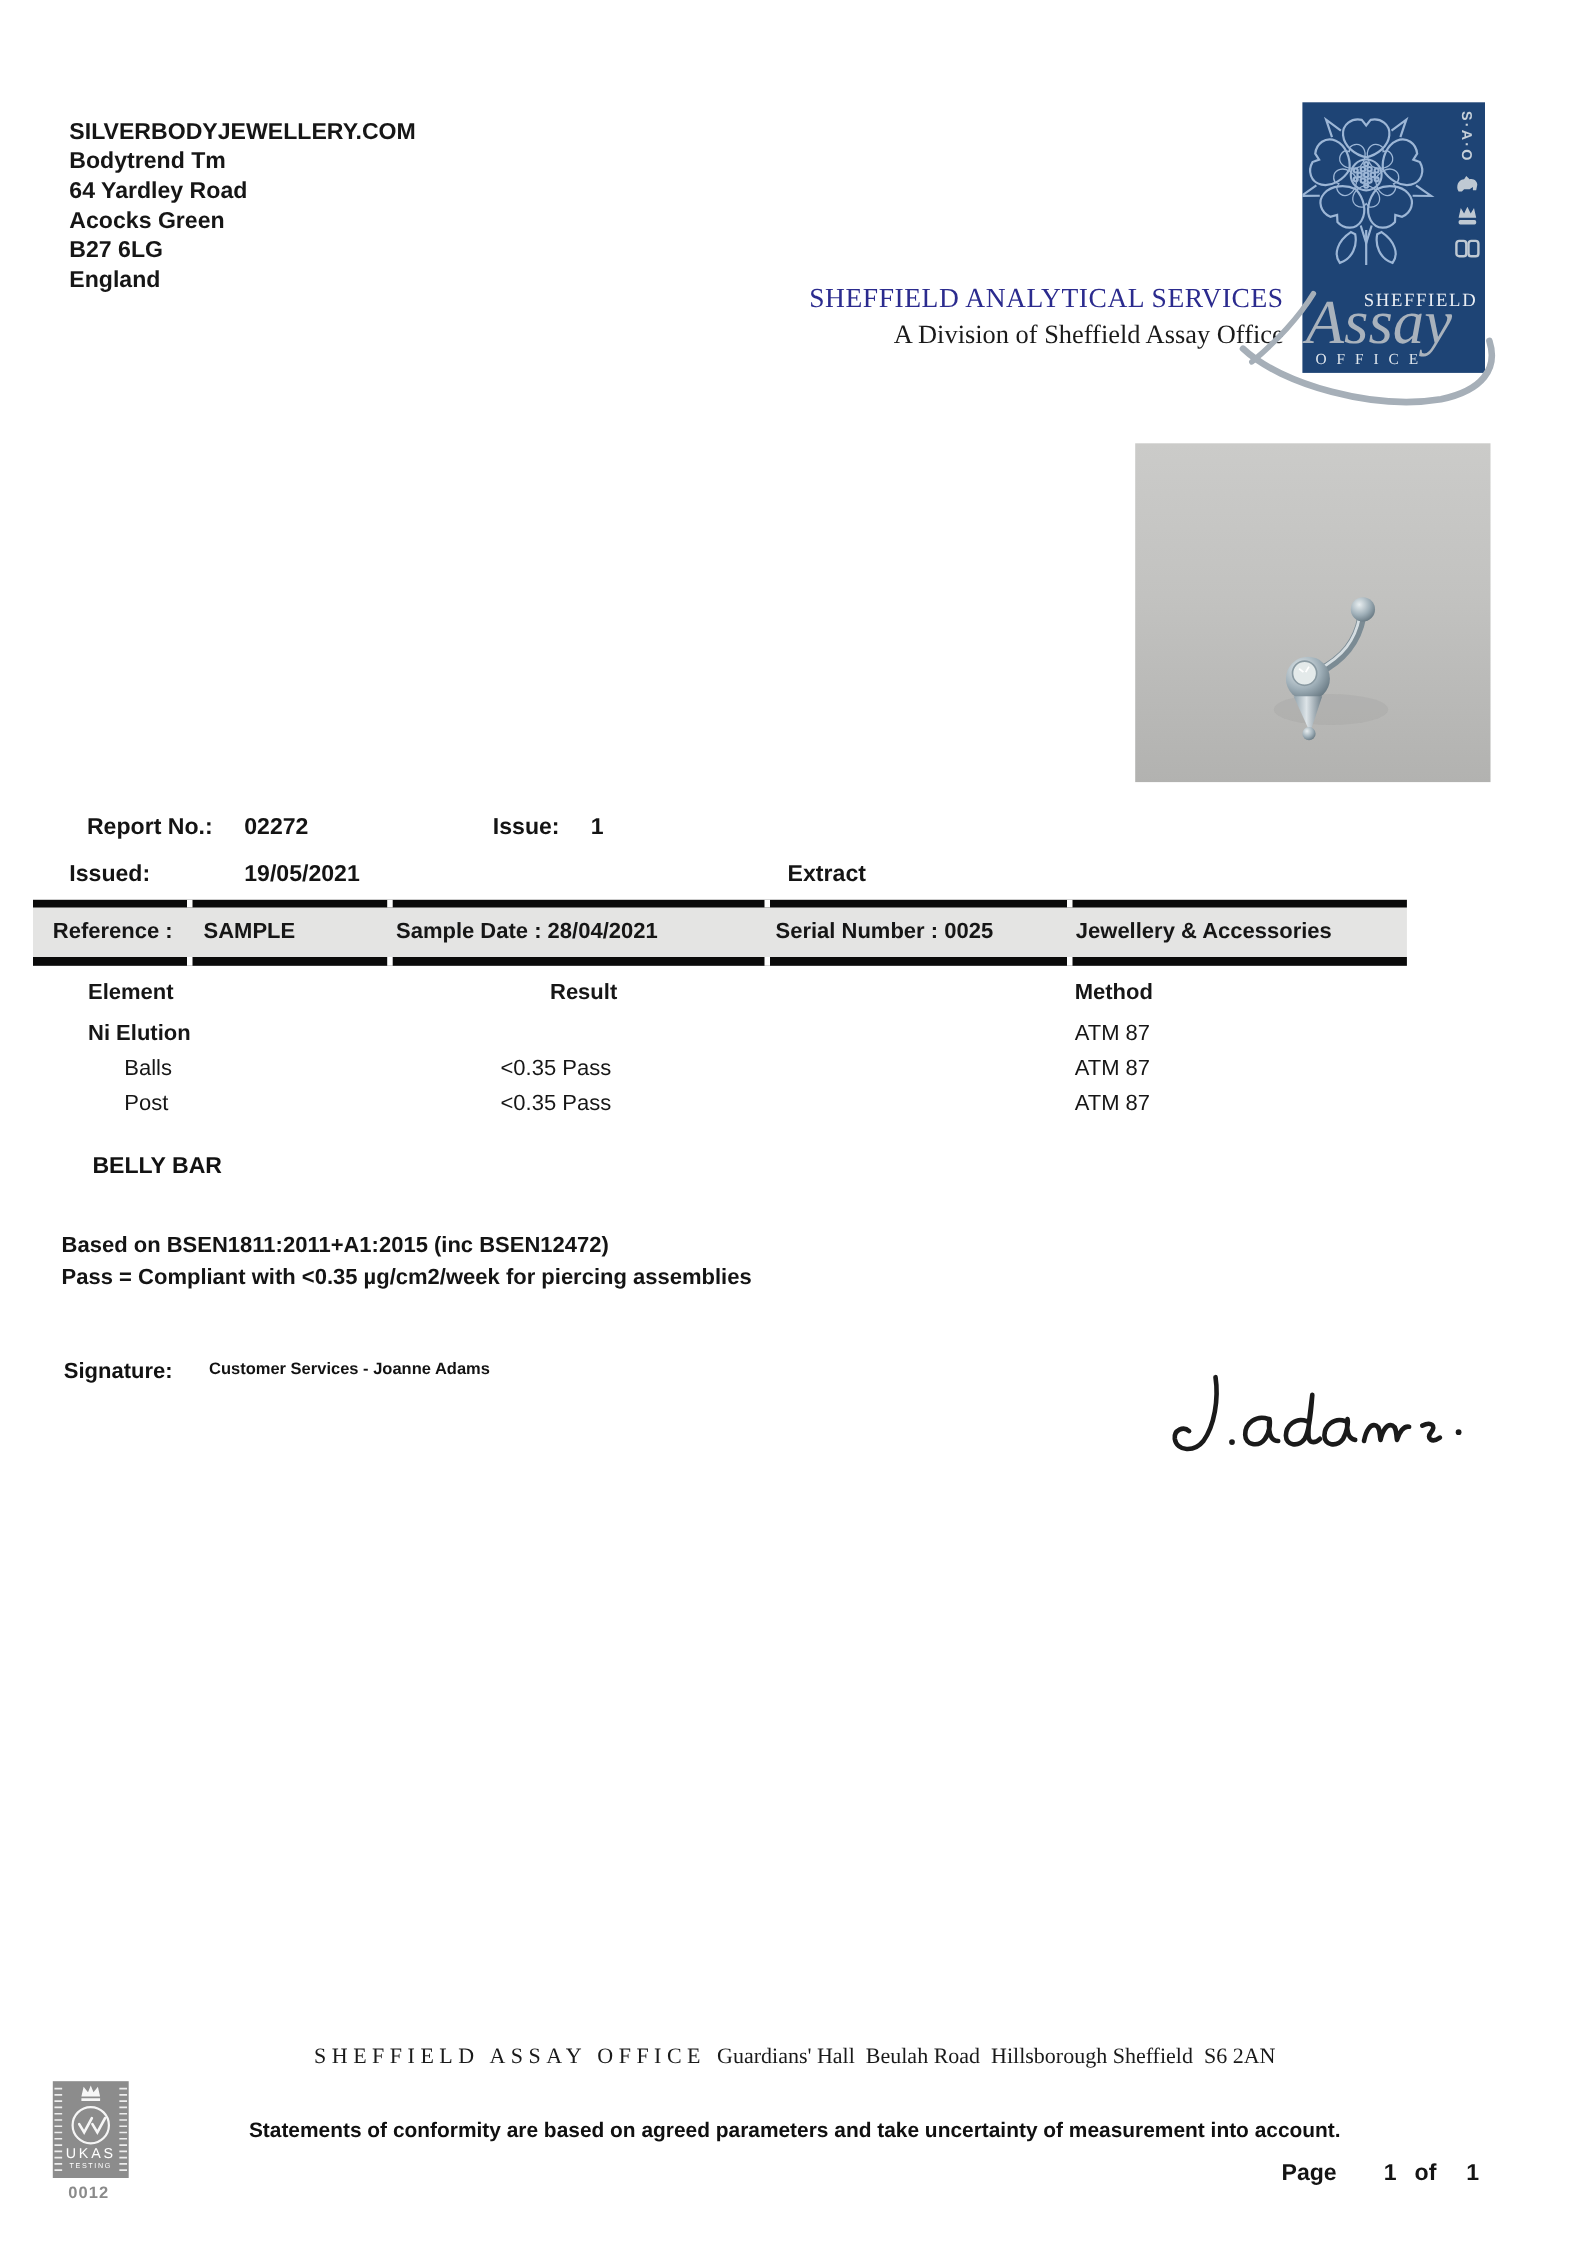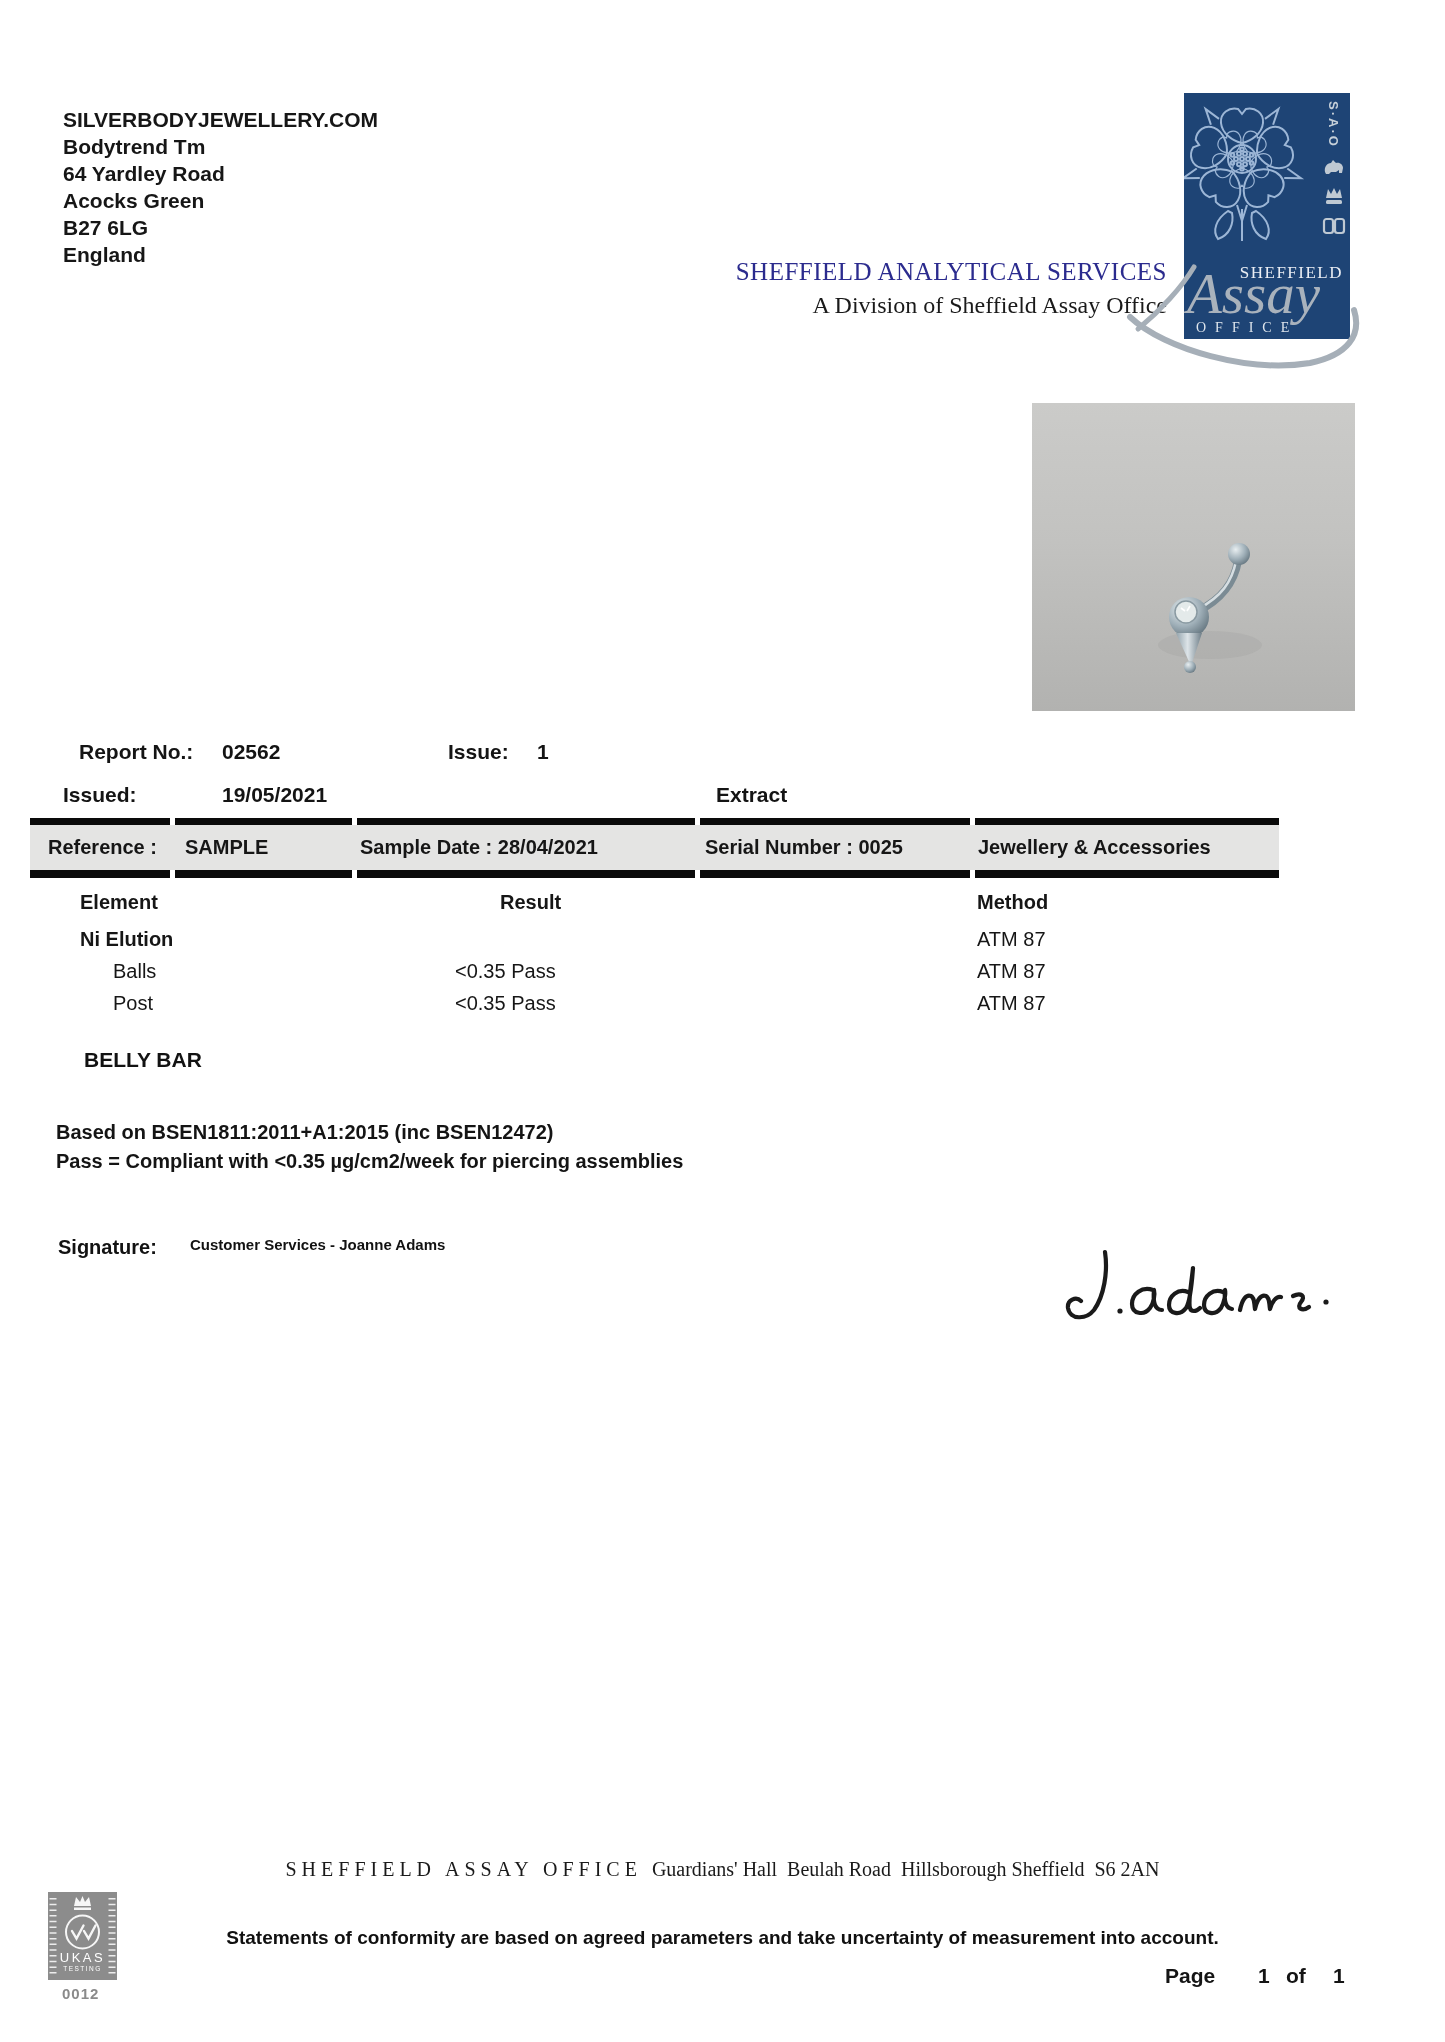--- a/index.html
+++ b/index.html
@@ -173,21 +173,21 @@
       <circle cx="207" cy="151" r="11" fill="url(#ballg)"></circle>
       <circle cx="157" cy="214" r="20" fill="url(#ballg)"></circle>
       <circle cx="154" cy="209" r="11" fill="#E4EAEA" stroke="#8A9AA2" stroke-width="1.5"></circle>
       <path d="M149,205 l4,3 M158,203 l-3,5" stroke="#ffffff" stroke-width="1.6"></path>
       <path d="M144,230 L170,230 L159,263 Z" fill="url(#coneg)"></path>
       <circle cx="158" cy="264" r="6" fill="url(#ballg)"></circle>
     </svg>
   </div>
 
   <span class="abs meta" style="left:63px;top:740px;margin-left:16px;">Report No.:</span>
-  <span class="abs meta" style="left:222px;top:740px;">02562</span>
+  <span class="abs meta" style="left:222px;top:740px;">02272</span>
   <span class="abs meta" style="left:448px;top:740px;">Issue:</span>
   <span class="abs meta" style="left:537px;top:740px;">1</span>
   <span class="abs meta" style="left:63px;top:783px;">Issued:</span>
   <span class="abs meta" style="left:222px;top:783px;">19/05/2021</span>
   <span class="abs meta" style="left:716px;top:783px;">Extract</span>
 
   <div class="abs refbar">
     <span style="left:18px;">Reference :</span>
     <span style="left:155px;">SAMPLE</span>
     <span style="left:330px;">Sample Date : 28/04/2021</span>

